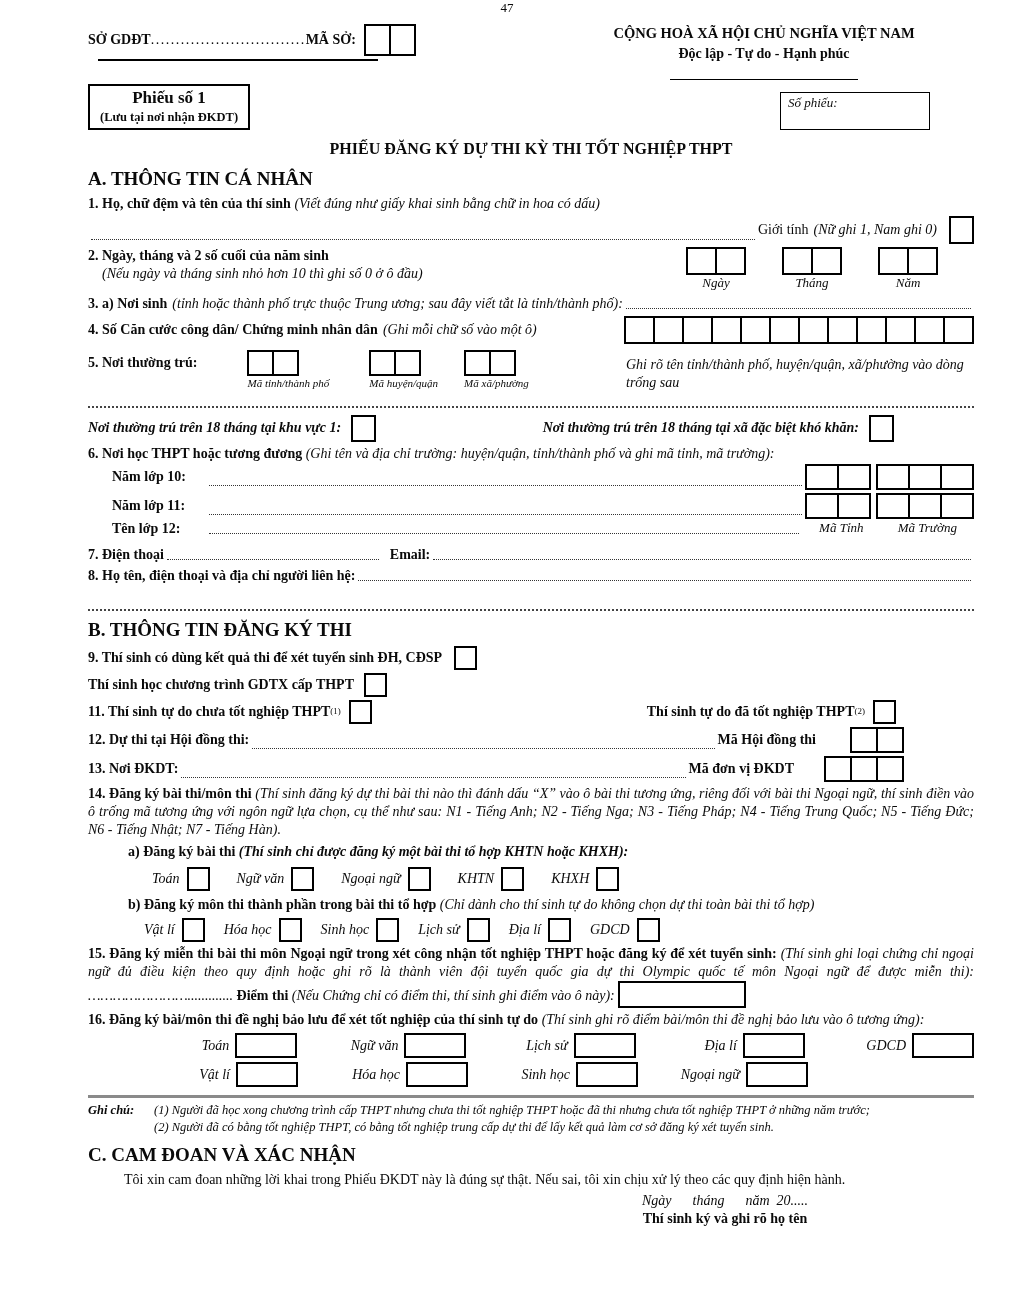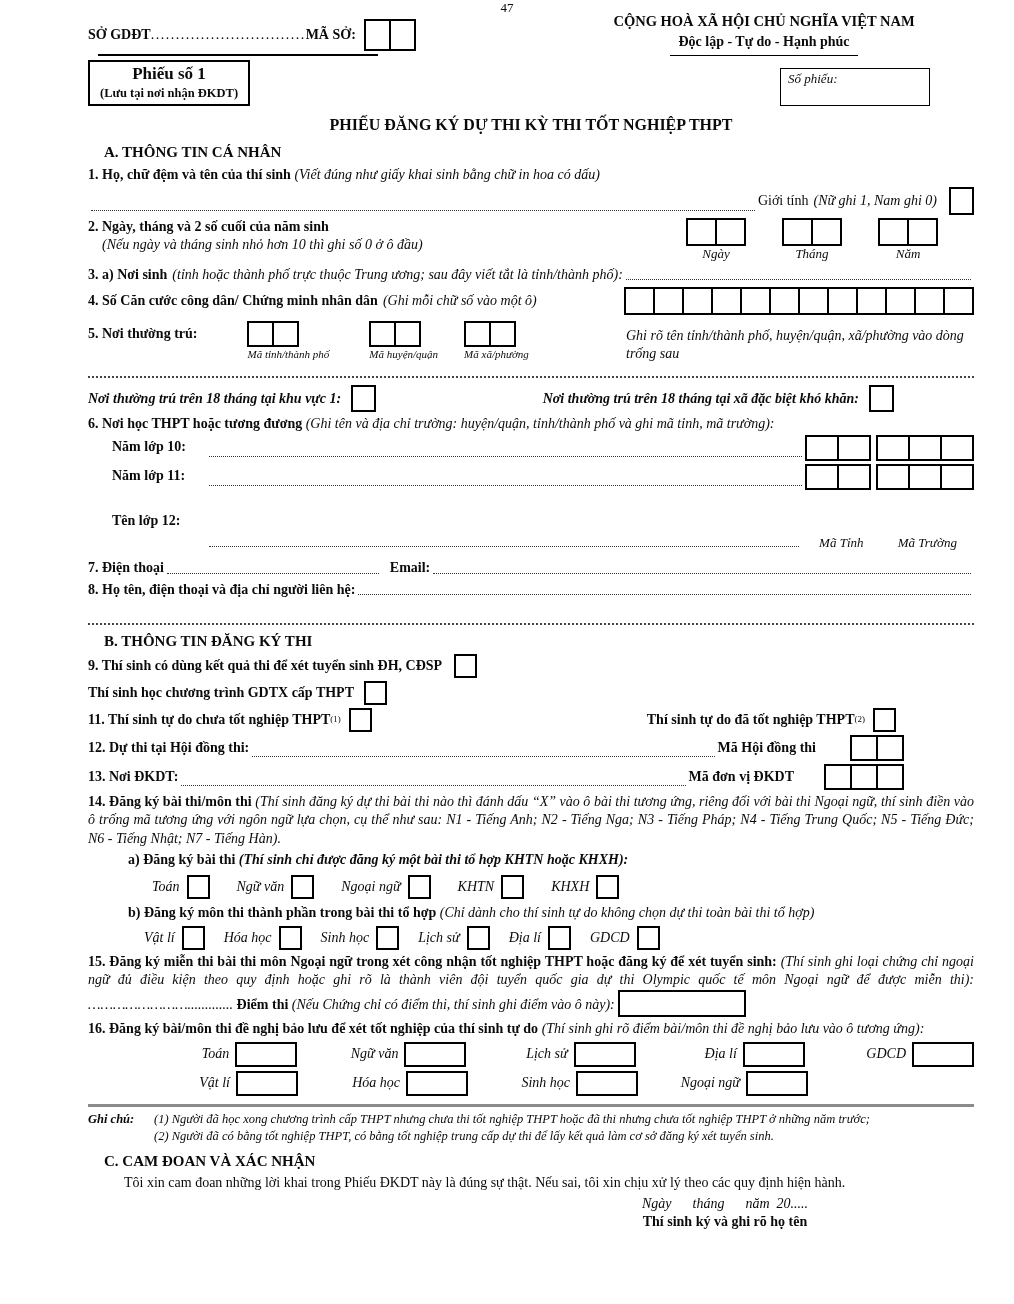--- a/index.html
+++ b/index.html
@@ -22,41 +22,41 @@
   .cell:first-child { margin-left:0; }
   .cell.tall { width:27px; height:32px; }
   .cell.c4 { width:31px; height:28px; }
   .cell.c2 { width:31px; height:28px; }
   .cell.c5 { width:27px; height:26px; }
   .cell.c6 { width:34px; height:26px; }
   .cell.code { width:28px; height:26px; }
   .cb { width:23px; height:24px; border:2px solid #000; background:#fff; flex:0 0 auto; }
   .scorebox { width:62px; height:25px; border:2px solid #000; background:#fff; flex:0 0 auto; }
   .bigbox { display:inline-block; width:128px; height:27px; border:2px solid #000; vertical-align:-8px; }
-  .hdr { display:flex; justify-content:space-between; align-items:flex-end; margin-top:10px; }
+  .hdr { display:flex; justify-content:space-between; align-items:flex-start; margin-top:22px; }
   .hdr-left-row { display:flex; align-items:center; }
   .leader { letter-spacing:1.5px; }
   .hdr-underline { border-top:2.5px solid #000; width:280px; margin:3px 0 0 10px; }
   .hdr-right { text-align:center; width:420px; }
-  .motto { display:inline-block; border-bottom:1.8px solid #000; padding:0 8px 4px 8px; margin-top:2px; }
+  .motto { display:inline-block; border-bottom:1.8px solid #000; padding:0 8px 16px 8px; margin-top:2px; }
   .boxrow { display:flex; justify-content:space-between; align-items:flex-end; margin-top:4px; }
   .formbox { border:2px solid #000; text-align:center; padding:1px 10px 3px 10px; }
   .fb-title { font-size:17px; }
   .fb-sub { font-size:12.5px; }
   .serialbox { border:1.5px solid #000; width:150px; height:38px; padding:2px 7px; margin-right:44px; font-size:13px; }
   .title { text-align:center; font-size:16px; margin:9px 0 4px 0; }
-  .sec { font-size:15px; margin:7px 0 3px 16px; }
+  .sec { font-size:19px; margin:7px 0 3px 0; }
   .dashline { border-bottom:2px dotted #444; height:8px; margin:7px 0; }
   .thick { border-top:3.5px solid #8a8a8a; margin:8px 0 4px 0; }
   .dg { margin-left:36px; text-align:center; }
   .dg-label { font-size:13px; }
   .vg { text-align:center;font-family:Liberation Serif, serif; }
   .vg-label { font-size:11px; white-space:nowrap; }
   .g23 { display:flex; gap:5px; }
-  .mt-labels { width:172px; display:flex; justify-content:space-around; font-size:13px;margin-top:44px; }
+  .mt-labels { width:172px; display:flex; justify-content:space-around; font-size:13px; }
   .w6 { min-width:94px; }
   .pair { display:flex; align-items:center; gap:7px; }
   .subj-row-a { display:flex; align-items:center; gap:27px; margin:6px 0 5px 64px; }
   .subj-row-b { display:flex; align-items:center; gap:19px; margin:4px 0 3px 56px; }
   .score-row { display:flex; align-items:center; padding-left:40px; margin:4px 0; }
   .score-pair { display:flex; align-items:center; justify-content:flex-end; gap:6px; width:170px; }
   .sup { font-size:9px; vertical-align:super; }
   .notes { display:flex; gap:12px; font-size:12.5px; line-height:1.35; margin-top:2px; }
   .datesign { margin-left:472px; width:330px; text-align:center; margin-top:3px; }
   .pre { white-space:pre; }

